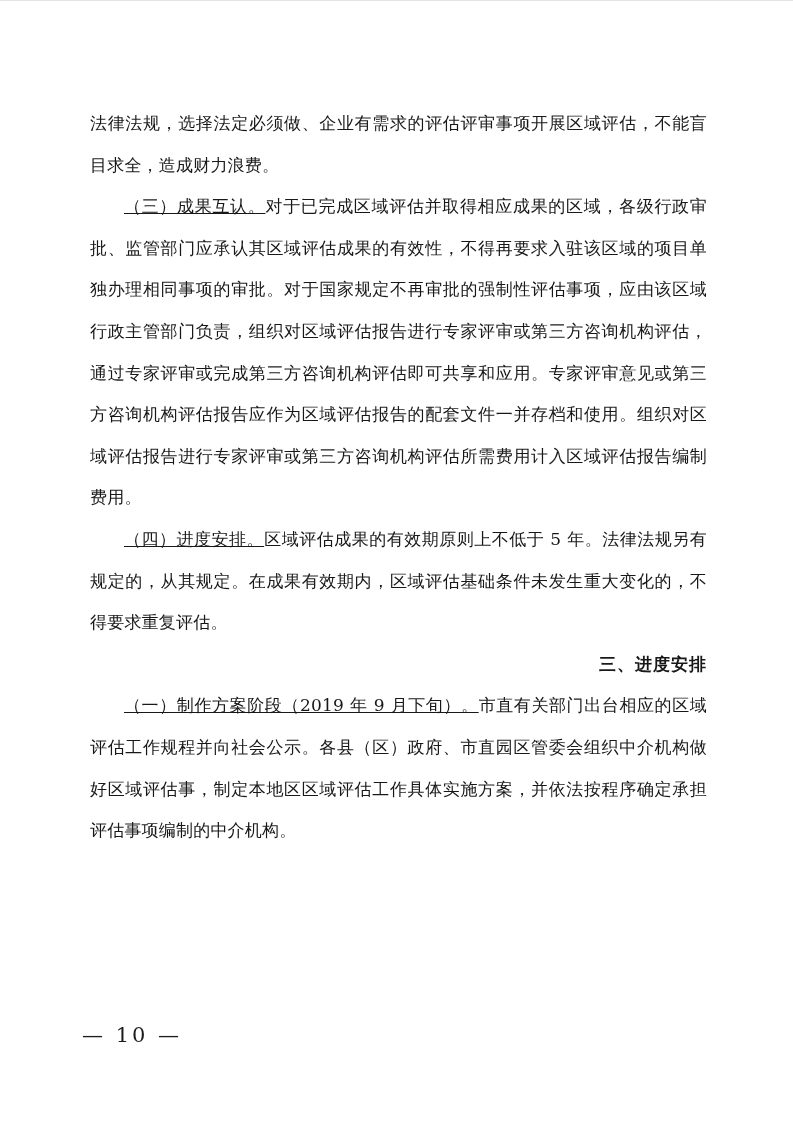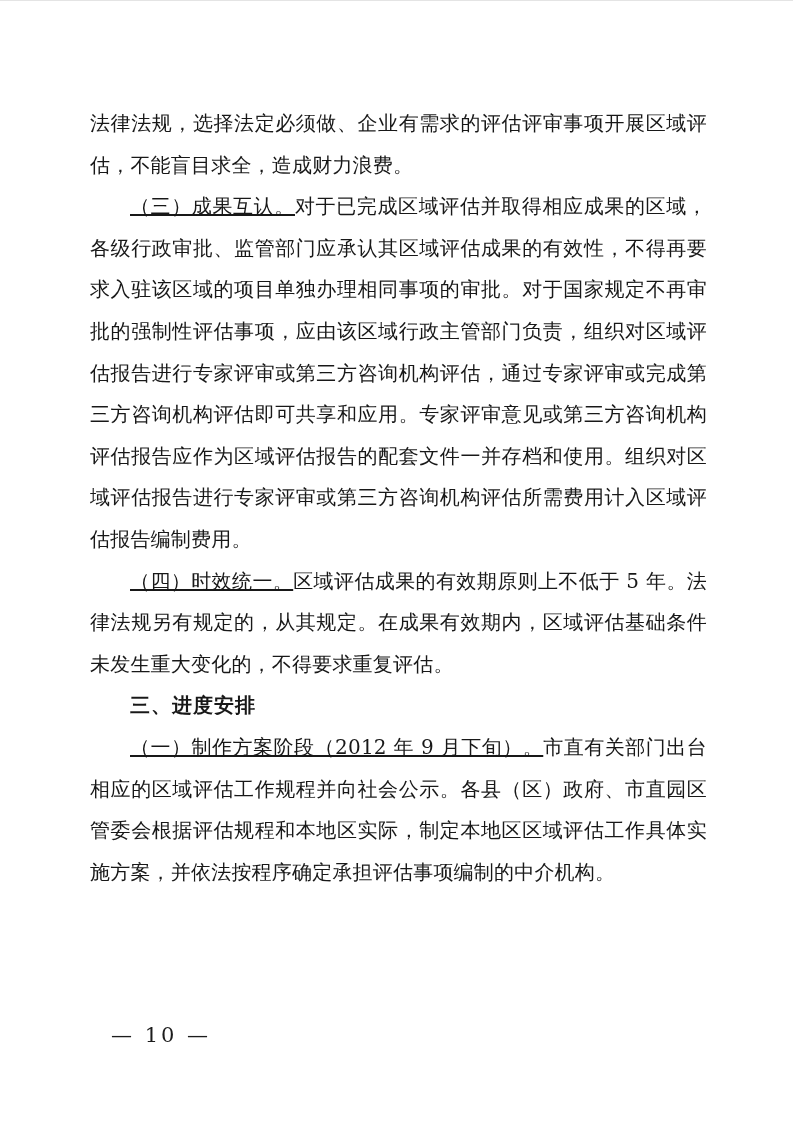--- a/index.html
+++ b/index.html
@@ -24,70 +24,70 @@
     position: absolute;
     top: 0; left: 0; right: 0;
     height: 1px;
     background: #e4e4e4;
   }
   .content {
     position: absolute;
     left: 90px;
     top: 103px;
     width: 617px;
-    font-size: 20px;
+    font-size: 17px;
     line-height: 41.6px;
     text-align: justify;
     text-justify: inter-ideograph;
     letter-spacing: 0.2px;
   }
   .content p {
     margin: 0;
     padding: 0;
     text-indent: 2em;
   }
   .content p.continuation {
     text-indent: 0;
   }
   .content p.heading {
     font-family: "DejaVu Sans", "Liberation Sans", sans-serif;
     font-weight: bold;
-    text-align: left;
+    text-align: right;
     letter-spacing: 1px;
   }
   .lead {
     
     letter-spacing: 0.2px;
     text-decoration: underline;
   }
   .footer {
     position: absolute;
-    left: 111px;
+    left: 82px;
     top: 1021px;
     font-size: 21px;
     line-height: 28px;
     letter-spacing: 3px;
     color: #1c1c1c;
   }
 </style>
 </head>
 <body>
 
 <div class="page">
   <div class="page-top-edge"></div>
 
   <div class="content">
 
     <p class="continuation"><span>法律法规，选择法定必须做、企业有需求的评估评审事项开展区域评估，不能盲目求全，造成财力浪费。</span></p>
 
     <p><span class="lead">（三）成果互认。</span><span>对于已完成区域评估并取得相应成果的区域，各级行政审批、监管部门应承认其区域评估成果的有效性，不得再要求入驻该区域的项目单独办理相同事项的审批。对于国家规定不再审批的强制性评估事项，应由该区域行政主管部门负责，组织对区域评估报告进行专家评审或第三方咨询机构评估，通过专家评审或完成第三方咨询机构评估即可共享和应用。专家评审意见或第三方咨询机构评估报告应作为区域评估报告的配套文件一并存档和使用。组织对区域评估报告进行专家评审或第三方咨询机构评估所需费用计入区域评估报告编制费用。</span></p>
 
-    <p><span class="lead">（四）时效统一。</span><span>区域评估成果的有效期原则上不低于 5 年。法律法规另有规定的，从其规定。在成果有效期内，区域评估基础条件未发生重大变化的，不得要求重复评估。</span></p>
+    <p><span class="lead">（四）进度安排。</span><span>区域评估成果的有效期原则上不低于 5 年。法律法规另有规定的，从其规定。在成果有效期内，区域评估基础条件未发生重大变化的，不得要求重复评估。</span></p>
 
     <p class="heading"><span>三、进度安排</span></p>
 
-    <p><span class="lead">（一）制作方案阶段（2012 年 9 月下旬）。</span><span>市直有关部门出台相应的区域评估工作规程并向社会公示。各县（区）政府、市直园区管委会根据评估规程和本地区实际，制定本地区区域评估工作具体实施方案，并依法按程序确定承担评估事项编制的中介机构。</span></p>
+    <p><span class="lead">（一）制作方案阶段（2019 年 9 月下旬）。</span><span>市直有关部门出台相应的区域评估工作规程并向社会公示。各县（区）政府、市直园区管委会组织中介机构做好区域评估事，制定本地区区域评估工作具体实施方案，并依法按程序确定承担评估事项编制的中介机构。</span></p>
 
 
   </div>
 
   <div class="footer"><span>— 10 —</span></div>
 </div>
 
 </body></html>

